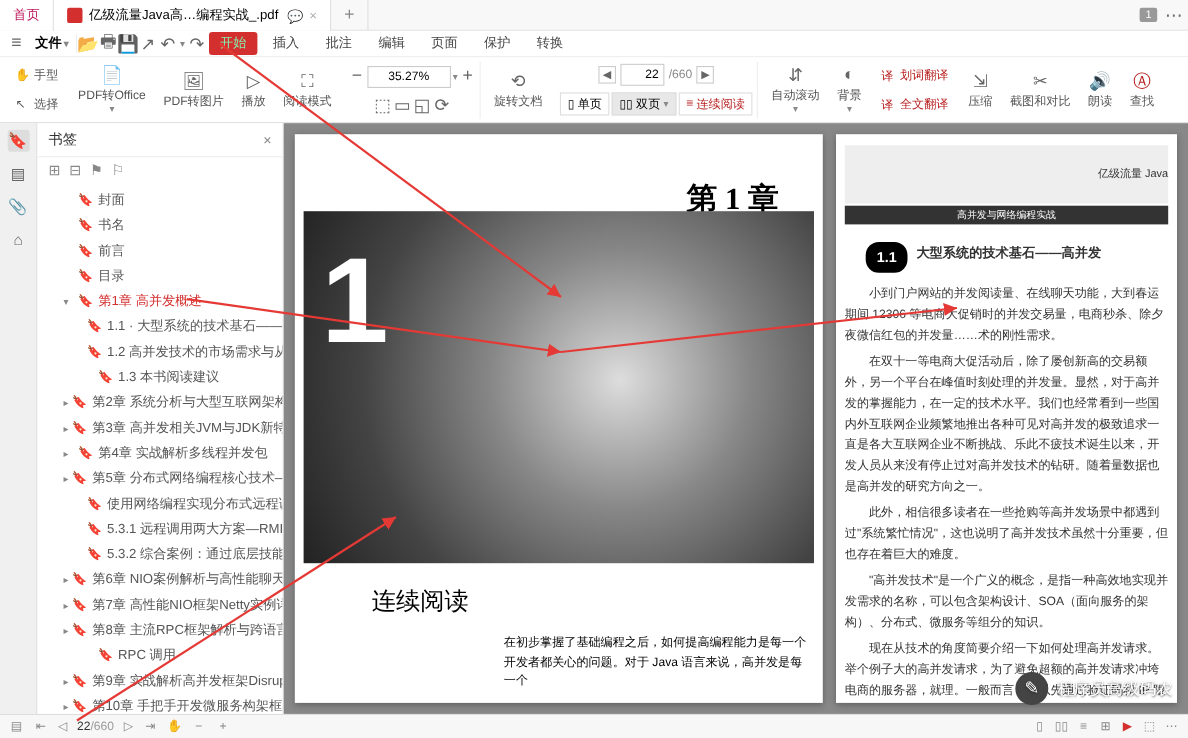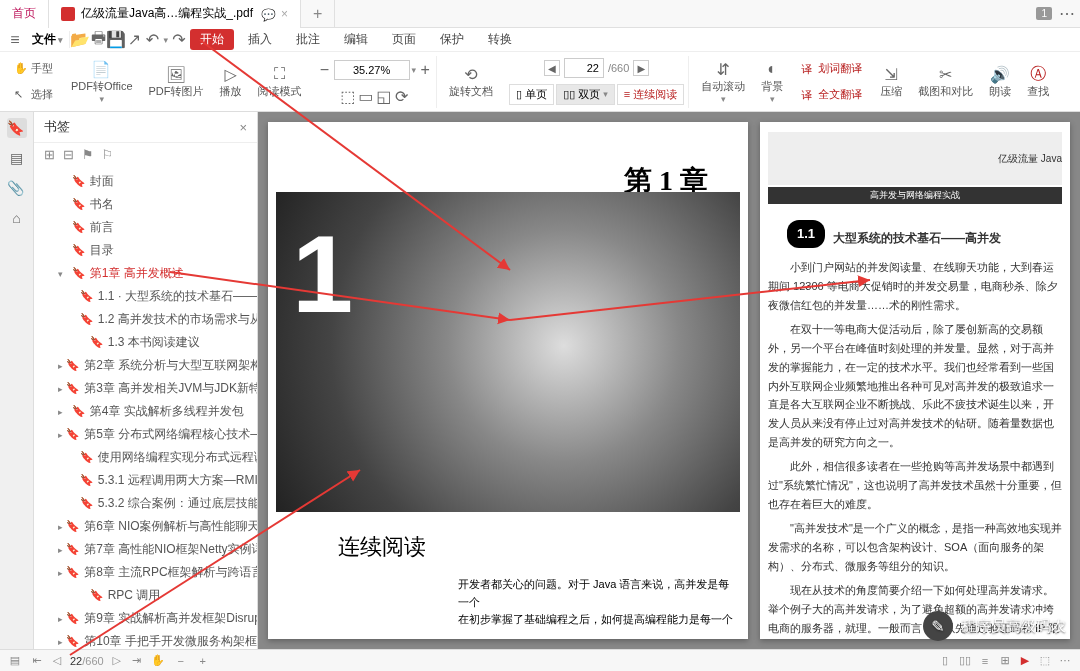--- a/index.html
+++ b/index.html
@@ -10,21 +10,21 @@
 .tab.home { background: #fff; color: #be185d; }
 .tab.active { background: #fff; }
 .tab .pdf-icon { width: 14px; height: 14px; background: #d32f2f; border-radius: 2px; margin-right: 6px; display: inline-block; }
 .tab .msg-icon { width: 12px; height: 12px; margin-left: 8px; }
 .tab.new { color: #888; font-size: 16px; cursor: pointer; }
 .titlebar .right { margin-left: auto; display: flex; align-items: center; padding-right: 6px; gap: 8px; }
 .badge { background: #999; color: #fff; font-size: 10px; padding: 1px 5px; border-radius: 2px; }
 
 .menubar { height: 24px; background: #fff; display: flex; align-items: center; padding: 0 8px; gap: 4px; border-bottom: 1px solid #eee; }
 .menu-btn { font-size: 12px; padding: 2px 10px; color: #444; cursor: pointer; }
-.menu-btn.primary { background: #d32f2f; color: #ffffff; border-radius: 3px; }
+.menu-btn.primary { background: #d32f2f; color: #86efac; border-radius: 3px; }
 .menu-file { display: flex; align-items: center; gap: 2px; font-size: 12px; padding: 0 6px; border-right: 1px solid #eee; font-weight: bold; }
 .mini-icon { width: 14px; height: 14px; display: inline-flex; align-items: center; justify-content: center; color: #666; cursor: pointer; }
 .chev { font-size: 9px; color: #888; }
 
 .toolbar { height: 60px; background: #fff; display: flex; align-items: center; padding: 4px 8px; gap: 8px; border-bottom: 1px solid #ddd; }
 .tool-group { display: flex; flex-direction: column; align-items: center; padding: 0 4px; border-right: 1px solid #eee; height: 52px; justify-content: space-around; }
 .tool-btn { display: flex; flex-direction: column; align-items: center; font-size: 11px; color: #555; cursor: pointer; padding: 2px 4px; }
 .tool-btn .ico { width: 20px; height: 20px; display: flex; align-items: center; justify-content: center; color: #666; font-size: 16px; }
 .tool-sm { display: flex; align-items: center; font-size: 11px; color: #555; cursor: pointer; gap: 3px; padding: 1px 2px; }
 .tool-sm .ico { width: 14px; height: 14px; }
@@ -54,21 +54,21 @@
 .close-x { cursor: pointer; color: #888; }
 
 .viewer { flex: 1; background: #888; position: relative; overflow: hidden; display: flex; gap: 12px; padding: 10px; }
 .page-left { width: 480px; height: 100%; background: #fff; position: relative; overflow: hidden; box-shadow: 0 2px 6px rgba(0,0,0,.3); }
 .page-right { flex: 1; height: 100%; background: #fff; position: relative; overflow: hidden; box-shadow: 0 2px 6px rgba(0,0,0,.3); padding: 10px 8px; font-size: 11px; line-height: 1.7; color: #333; }
 .chapter-img { position: absolute; left: 8px; top: 70px; width: 464px; height: 320px; background: radial-gradient(circle at 62% 48%, #ddd 0%, #888 35%, #444 70%, #222 100%); }
 .chapter-title { position: absolute; right: 40px; top: 40px; font-size: 28px; font-weight: bold; font-family: serif; }
 .chapter-sub { position: absolute; left: 70px; top: 410px; font-size: 22px; font-family: serif; }
 .chapter-num { position: absolute; left: 24px; top: 88px; font-size: 110px; color: #fff; font-weight: bold; font-family: Arial; }
 .chapter-intro { position: absolute; left: 190px; bottom: 10px; right: 10px; font-size: 11px; line-height: 1.6; }
-.sec-head { display: flex; align-items: flex-end; gap: 8px; margin: 16px 0 10px; padding-left: 19px; }
+.sec-head { display: flex; align-items: flex-start; gap: 8px; margin: 16px 0 10px; padding-left: 19px; }
 .sec-num { background: #000; color: #fff; border-radius: 12px; padding: 3px 10px; font-size: 13px; font-weight: bold; }
 .sec-title { font-size: 12px; font-weight: bold; }
 .page-right p { margin-bottom: 6px; text-indent: 2em; }
 .book-head { text-align: right; font-size: 10px; background: #eee; padding: 18px 0; margin-bottom: 2px; }
 .book-head2 { text-align: center; font-size: 9px; background: #333; color: #fff; padding: 1px 0; margin-bottom: 10px; }
 
 .statusbar { height: 22px; background: #f7f7f7; border-top: 1px solid #ddd; display: flex; align-items: center; padding: 0 8px; font-size: 11px; color: #666; gap: 8px; }
 .statusbar .nav { display: flex; align-items: center; gap: 6px; }
 .statusbar .pg { color: #999; }
 .statusbar .pg .cur { color: #333; }
@@ -359,22 +359,22 @@
       </div>
   </div>
 
   <div class="viewer">
     <div class="page-left">
       <div class="chapter-title">第 1 章</div>
       <div class="chapter-img"></div>
       <div class="chapter-num">1</div>
       <div class="chapter-sub">连续阅读</div>
       <div class="chapter-intro">
+        <div>在初步掌握了基础编程之后，如何提高编程能力是每一个</div>
         <div>开发者都关心的问题。对于 Java 语言来说，高并发是每一个</div>
-        <div>在初步掌握了基础编程之后，如何提高编程能力是每一个</div>
       </div>
     </div>
     <div class="page-right">
       <div class="book-head">亿级流量 Java</div>
       <div class="book-head2">高并发与网络编程实战</div>
       <div class="sec-head">
         <span class="sec-num">1.1</span>
         <span class="sec-title">大型系统的技术基石——高并发</span>
       </div>
       <p>小到门户网站的并发阅读量、在线聊天功能，大到春运期间 12306 等电商大促销时的并发交易量，电商秒杀、除夕夜微信红包的并发量……术的刚性需求。</p>

